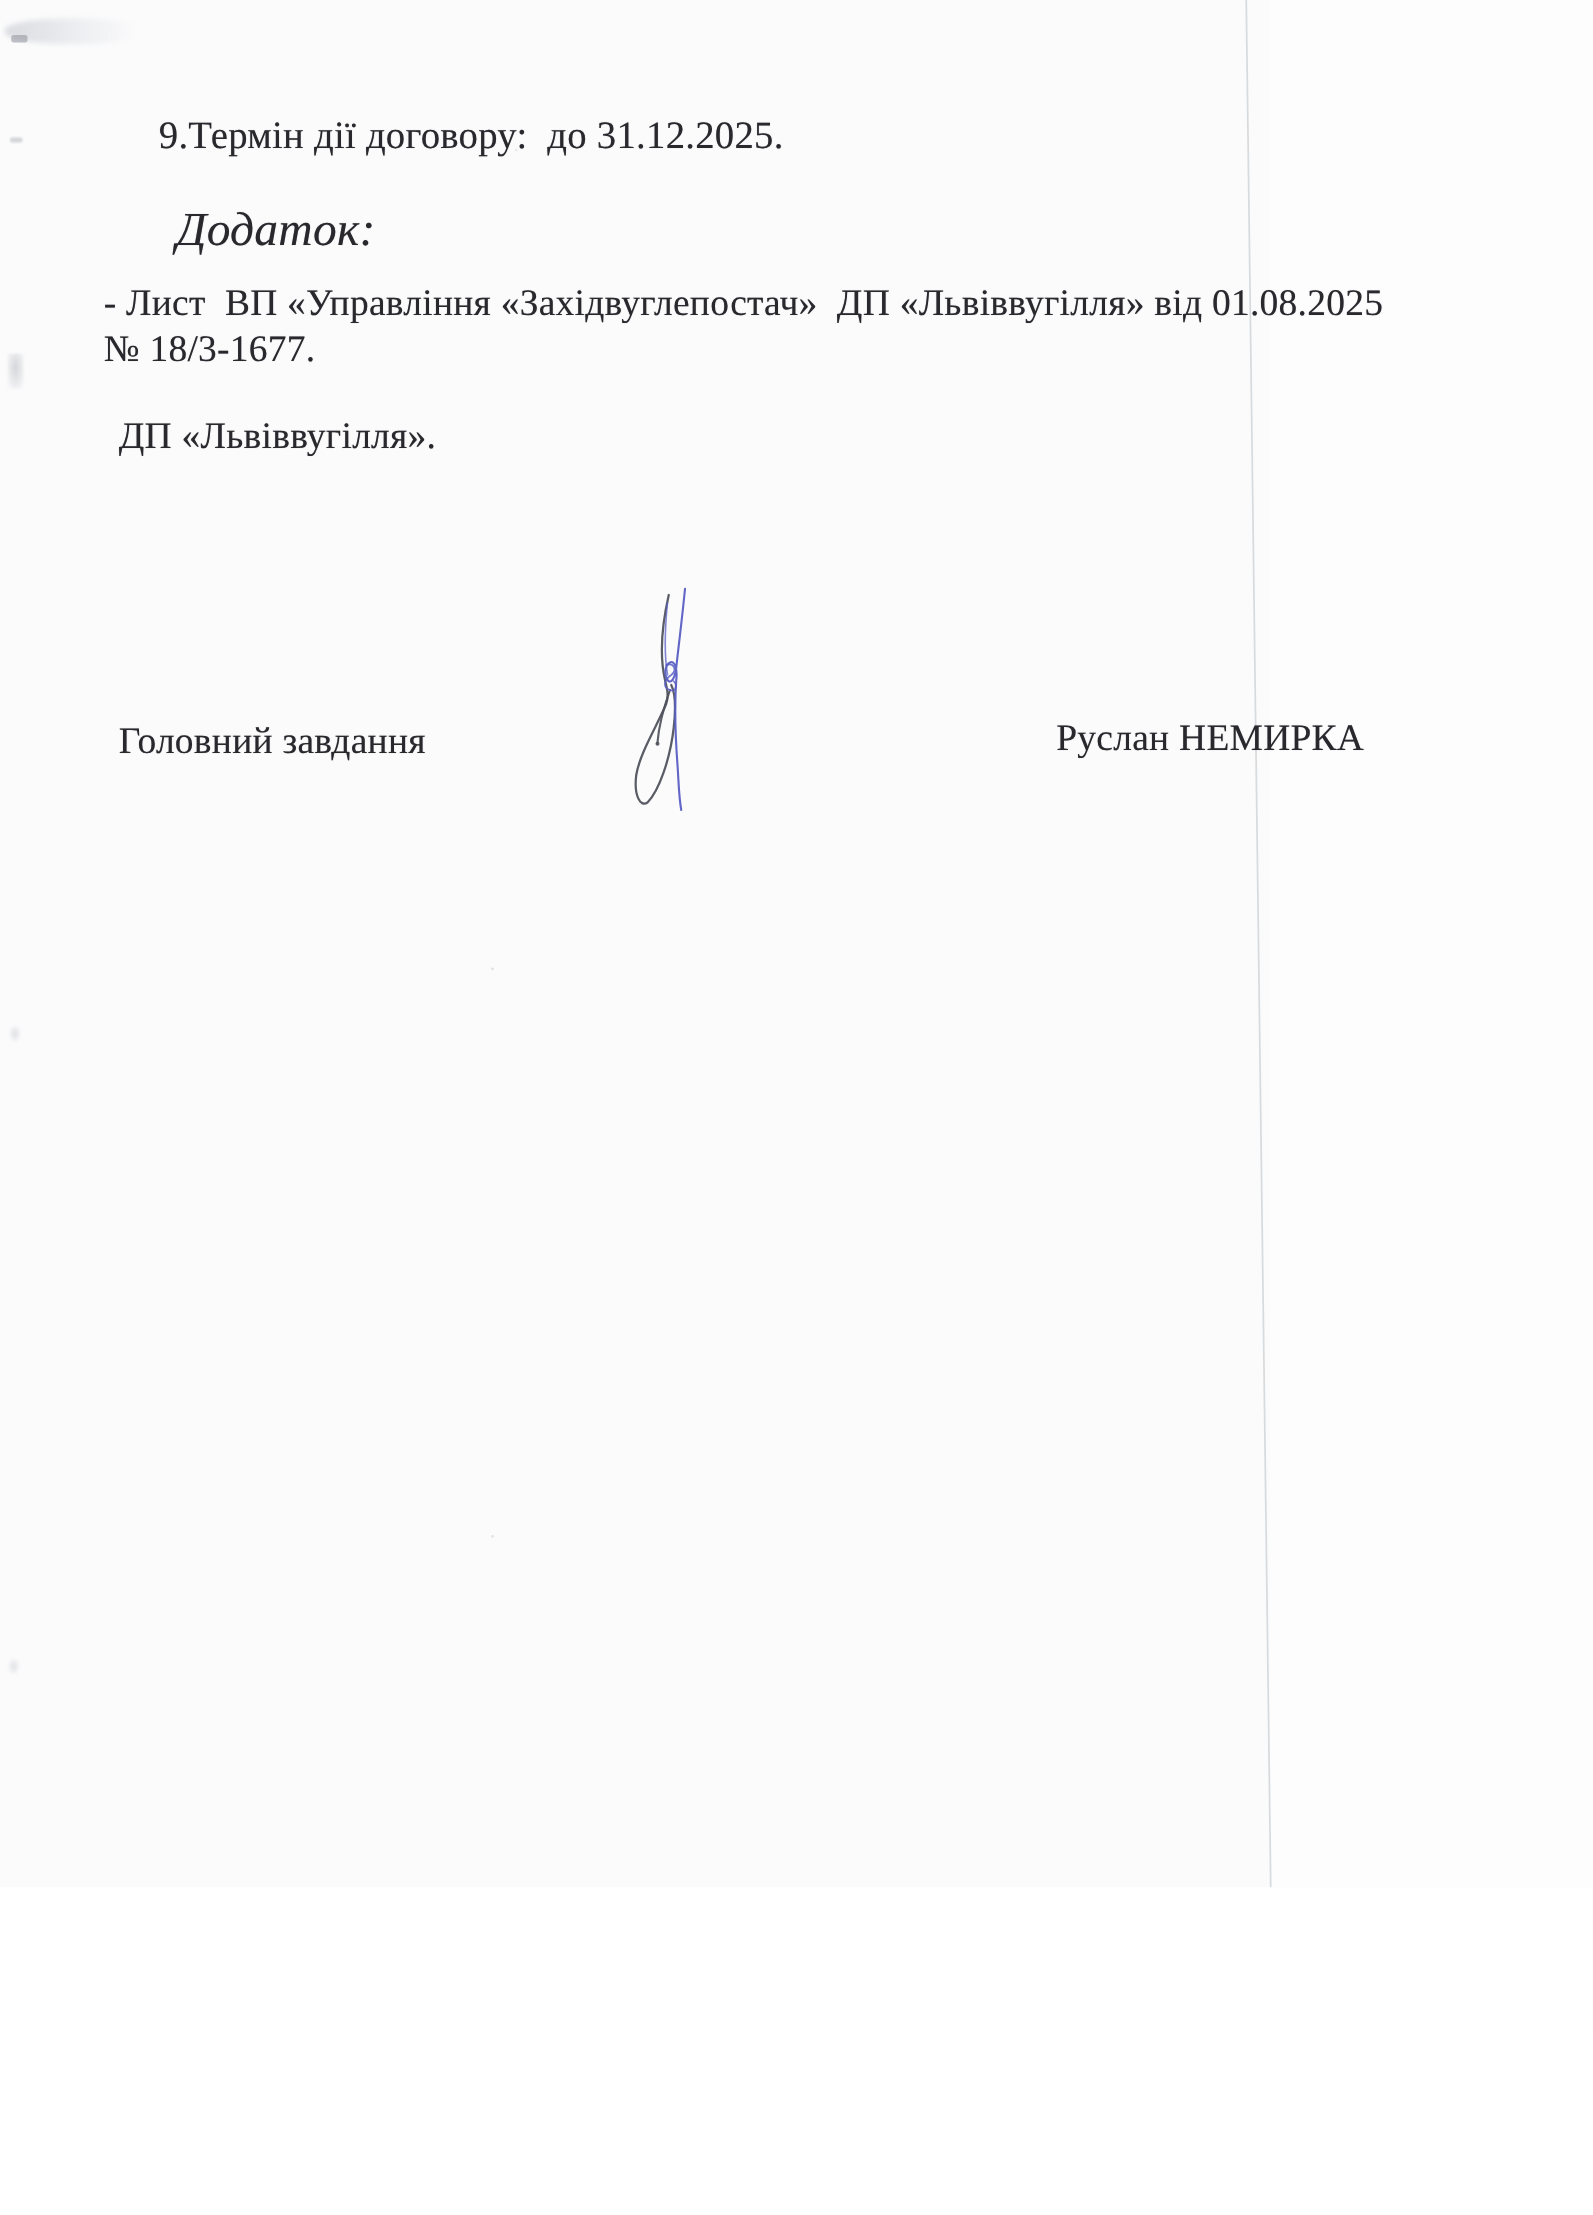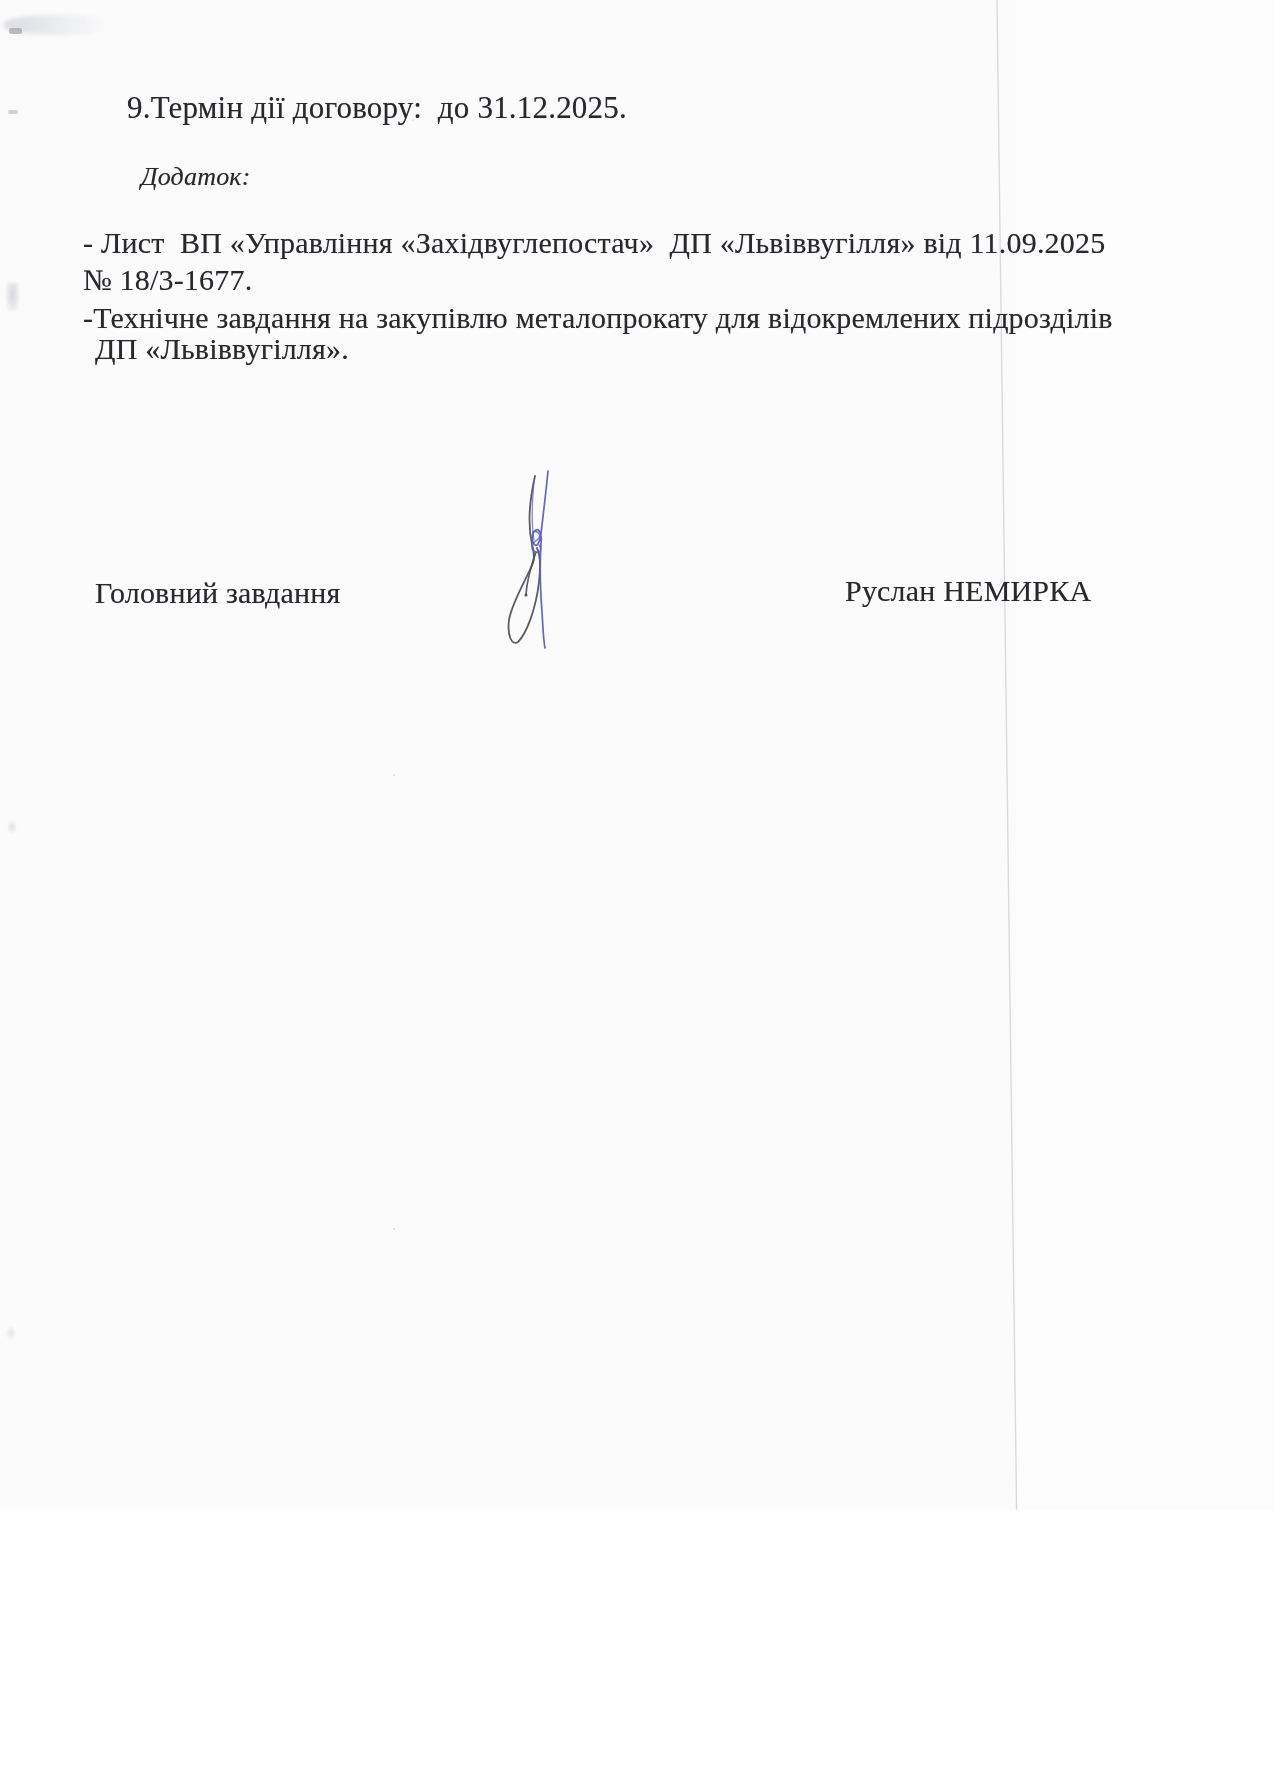--- a/index.html
+++ b/index.html
@@ -25,21 +25,21 @@
   }
   .txt {
     position: absolute;
     white-space: pre;
     font-size: 30px;
     letter-spacing: 0.2px;
     color: #28282d;
     text-shadow: 0 0 0.7px rgba(40,40,48,0.45);
   }
   .term { left: 127px; top: 90px; font-size: 31px; }
-  .attach-head { left: 141px; top: 162px; font-style: italic; font-size: 26px; }
+  .attach-head { left: 141px; top: 162px; font-style: italic; font-size: 38px; }
   .al-0 { left: 83px;  top: 226px; }
   .al-1 { left: 83px;  top: 263px; text-align: right; }
   .al-2 { left: 83px;  top: 301px; }
   .al-3 { left: 95px;  top: 332px; }
   .sig-role { left: 95px;  top: 576px; }
   .sig-name { left: 845px; top: 574px; text-align: center; }
 
   .signature-svg {
     position: absolute;
     left: 490px; top: 460px;
@@ -116,23 +116,22 @@
     <circle cx="394" cy="775" r="1.1" fill="#c7c9ce" opacity="0.55"></circle>
     <circle cx="394" cy="1229" r="1.1" fill="#c7c9ce" opacity="0.5"></circle>
     <circle cx="397" cy="1700" r="1.3" fill="#c3c5cb" opacity="0.55"></circle>
     <circle cx="413" cy="120" r="1.0" fill="#d0d2d7" opacity="0.45"></circle>
   </svg>
 
   <div class="txt term">9.Термін дії договору:  до 31.12.2025.</div>
 
   <div class="txt attach-head">Додаток:</div>
 
-  <div class="txt al-0">- Лист  ВП «Управління «Західвуглепостач»  ДП «Львіввугілля» від 11.09.2025</div>
+  <div class="txt al-0">- Лист  ВП «Управління «Західвуглепостач»  ДП «Львіввугілля» від 01.08.2025</div>
   <div class="txt al-1">№ 18/3-1677.</div>
-  <div class="txt al-2">-Технічне завдання на закупівлю металопрокату для відокремлених підрозділів</div>
   <div class="txt al-3">ДП «Львіввугілля».</div>
 
   <div class="txt sig-role">Головний завдання</div>
   <div class="txt sig-name">Руслан НЕМИРКА</div>
 
   <svg class="signature-svg" viewBox="0 0 80 200" fill="none">
 
     <path d="M 45 16 C 40 38, 37 62, 42 84 C 44 92, 45 97, 43 103
              C 36 120, 22 142, 19 160 C 17 176, 22 186, 28 182
              C 37 173, 46 148, 49 122 C 51 104, 50 94, 47 88" stroke="#4d4f59" stroke-width="1.8" stroke-linecap="round" opacity="0.92"></path>

